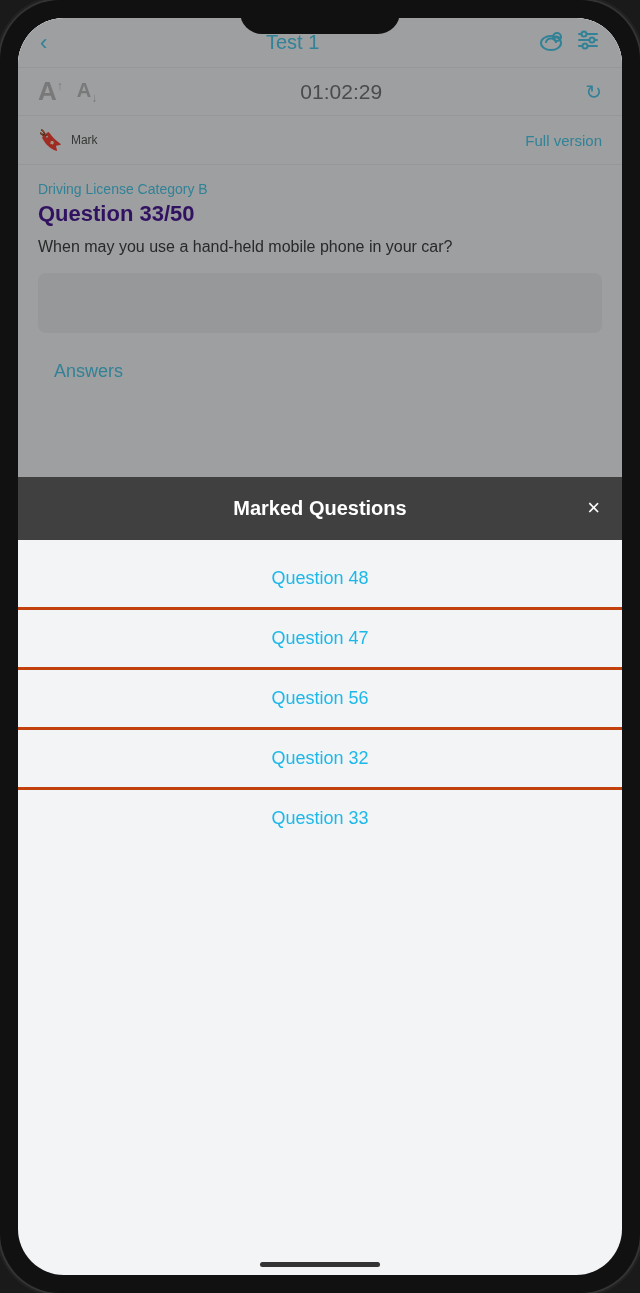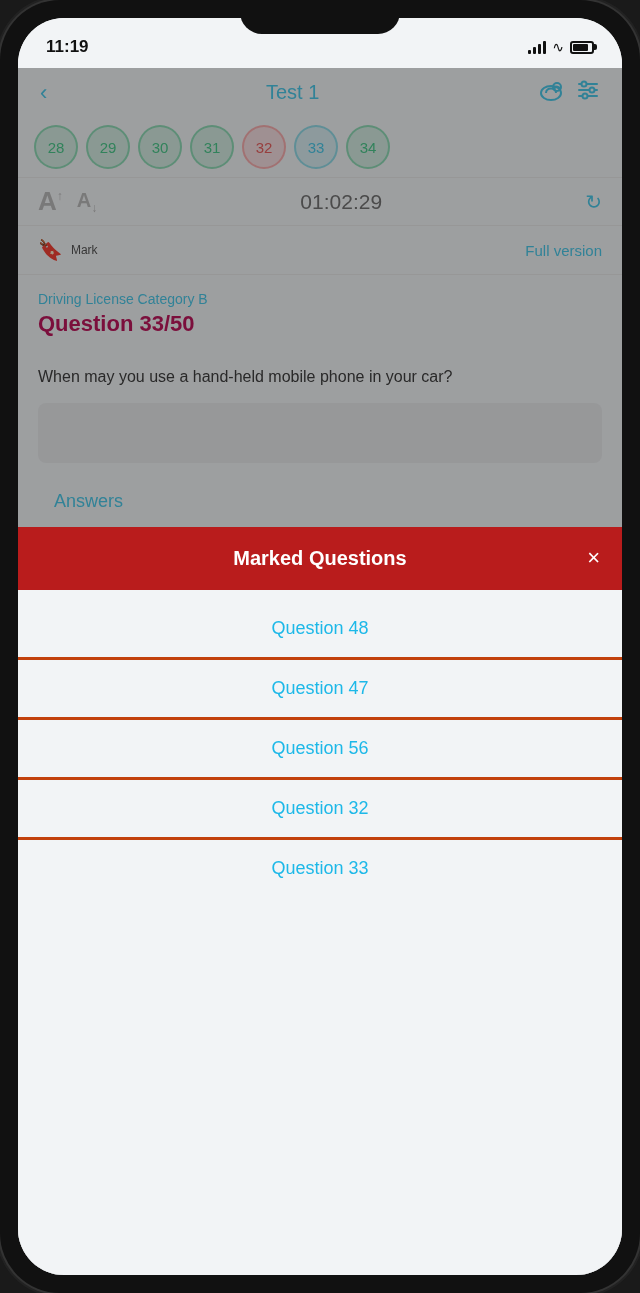--- a/index.html
+++ b/index.html
@@ -246,22 +246,22 @@
       background: #f2f4f6;
     }
     .category-label {
       color: #4cc8e8;
       font-size: 14px;
       margin-bottom: 4px;
     }
     .question-number {
       font-size: 22px;
       font-weight: 700;
-      color: #be185d;
-      margin-bottom: 28px;
+      color: #4c1d95;
+      margin-bottom: 8px;
     }
     .question-text {
       font-size: 16px;
       color: #404040;
       line-height: 1.5;
     }
     .image-placeholder {
       height: 60px;
       background: #e8eaec;
       border-radius: 8px;
@@ -289,21 +289,21 @@
       position: absolute;
       bottom: 0;
       left: 0;
       right: 0;
       background: #f2f4f6;
       border-radius: 0;
       z-index: 60;
       height: 62%;
     }
     .modal-header {
-      background: #b91c1c;
+      background: #404040;
       display: flex;
       align-items: flex-end;
       justify-content: center;
       padding: 20px 32px;
       position: relative;
     }
     .modal-title {
       color: #fff;
       font-size: 20px;
       font-weight: 700;
@@ -350,35 +350,20 @@
     .superscript { font-size: 12px; vertical-align: super; }
     .subscript { font-size: 12px; vertical-align: sub; }
   </style>
 </head>
 <body>
 
 <div class="phone-frame">
   <div class="notch"></div>
   <div class="phone-screen">
 
-    <div class="status-bar">
-      <span class="status-time">11:19</span>
-      <div class="status-icons">
-        <div class="signal-bars">
-          <div class="signal-bar" style="height:4px"></div>
-          <div class="signal-bar" style="height:7px"></div>
-          <div class="signal-bar" style="height:10px"></div>
-          <div class="signal-bar" style="height:13px"></div>
-        </div>
-        <span class="wifi-icon">∿</span>
-        <div class="battery-icon">
-          <div class="battery-fill"></div>
-        </div>
-      </div>
-    </div>
 
     <div class="screen-content">
 
       <div class="header">
         <span class="back-arrow">‹</span>
         <span class="header-title">Test 1</span>
         <div class="header-icons">
           <span class="header-icon">
             <svg width="26" height="22" viewBox="0 0 26 22" fill="none">
               <ellipse cx="13" cy="14" rx="10" ry="7" fill="none" stroke="#4cc8e8" stroke-width="2"></ellipse>
@@ -393,29 +378,20 @@
               <line x1="3" y1="12" x2="21" y2="12" stroke="#4cc8e8" stroke-width="2" stroke-linecap="round"></line>
               <line x1="3" y1="18" x2="21" y2="18" stroke="#4cc8e8" stroke-width="2" stroke-linecap="round"></line>
               <circle cx="8" cy="6" r="2.5" fill="#f2f4f6" stroke="#4cc8e8" stroke-width="2"></circle>
               <circle cx="16" cy="12" r="2.5" fill="#f2f4f6" stroke="#4cc8e8" stroke-width="2"></circle>
               <circle cx="9" cy="18" r="2.5" fill="#f2f4f6" stroke="#4cc8e8" stroke-width="2"></circle>
             </svg>
           </span>
         </div>
       </div>
 
-      <div class="question-nav">
-        <div class="q-bubble green">28</div>
-        <div class="q-bubble green">29</div>
-        <div class="q-bubble green">30</div>
-        <div class="q-bubble green">31</div>
-        <div class="q-bubble red">32</div>
-        <div class="q-bubble current">33</div>
-        <div class="q-bubble green">34</div>
-      </div>
 
 
       <div class="font-controls">
         <div class="font-btns">
           <span class="font-btn-large">A<span class="superscript">↑</span></span>
           <span class="font-btn-small">A<span class="subscript">↓</span></span>
         </div>
         <span class="timer">01:02:29</span>
         <span class="refresh-icon">↻</span>
       </div>

